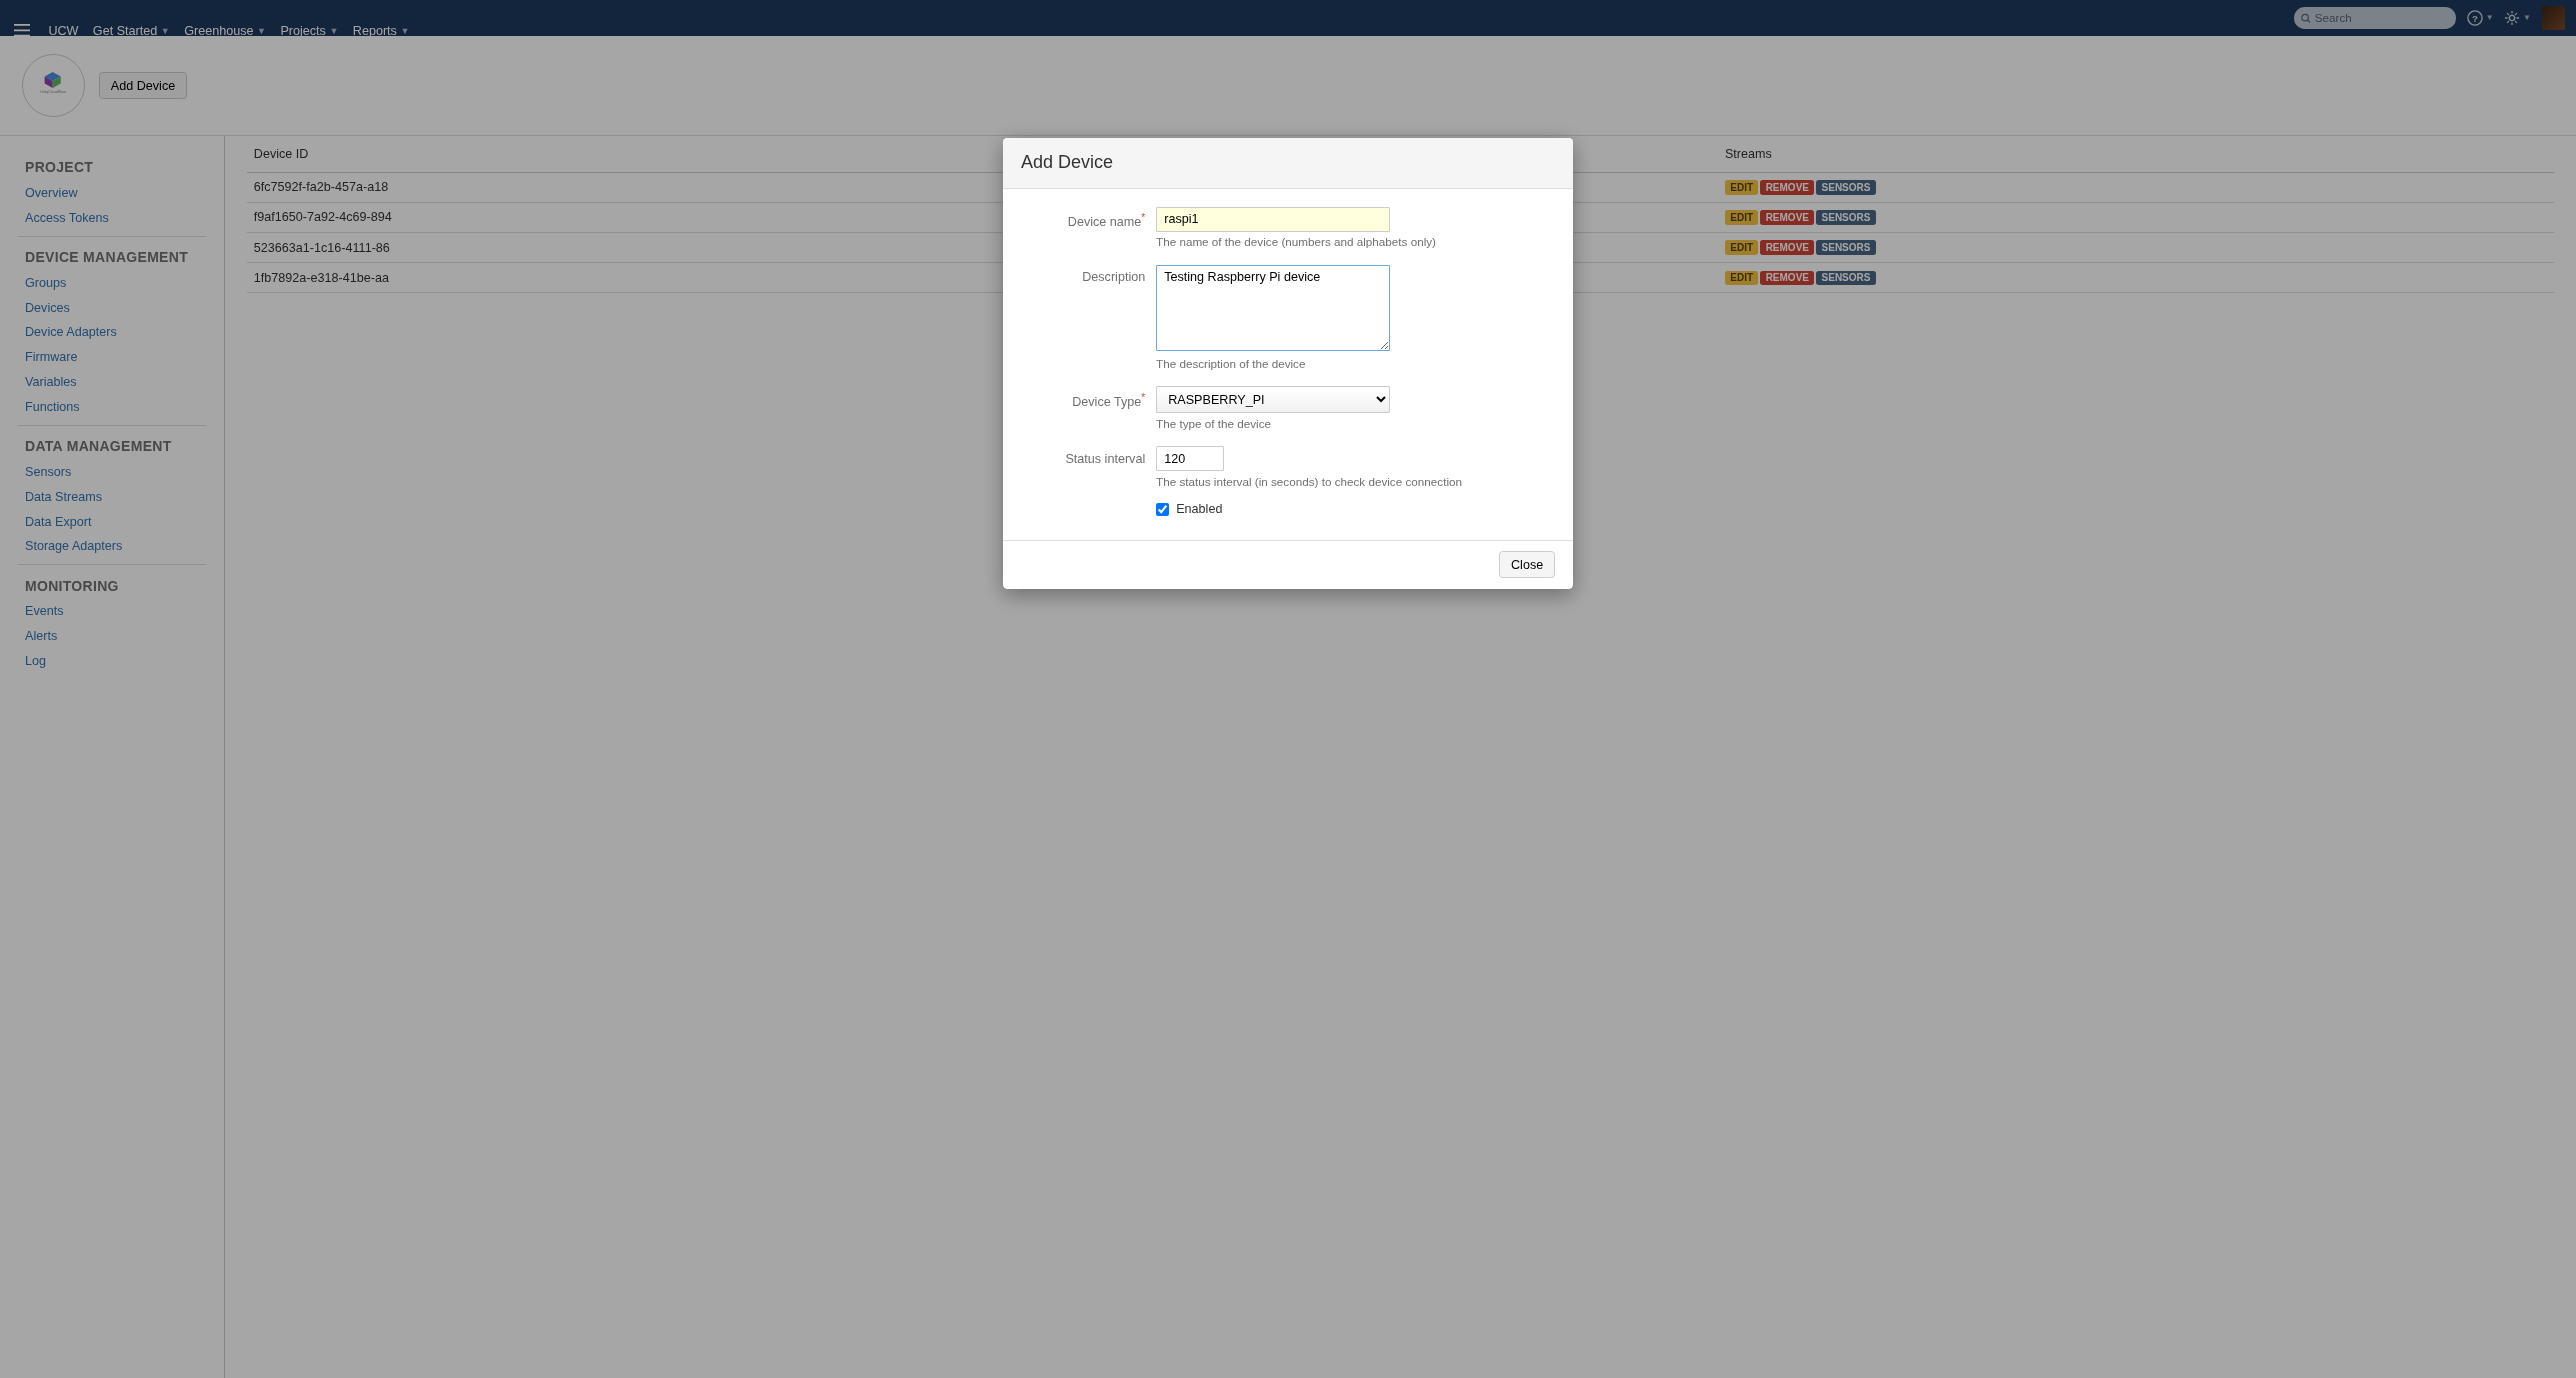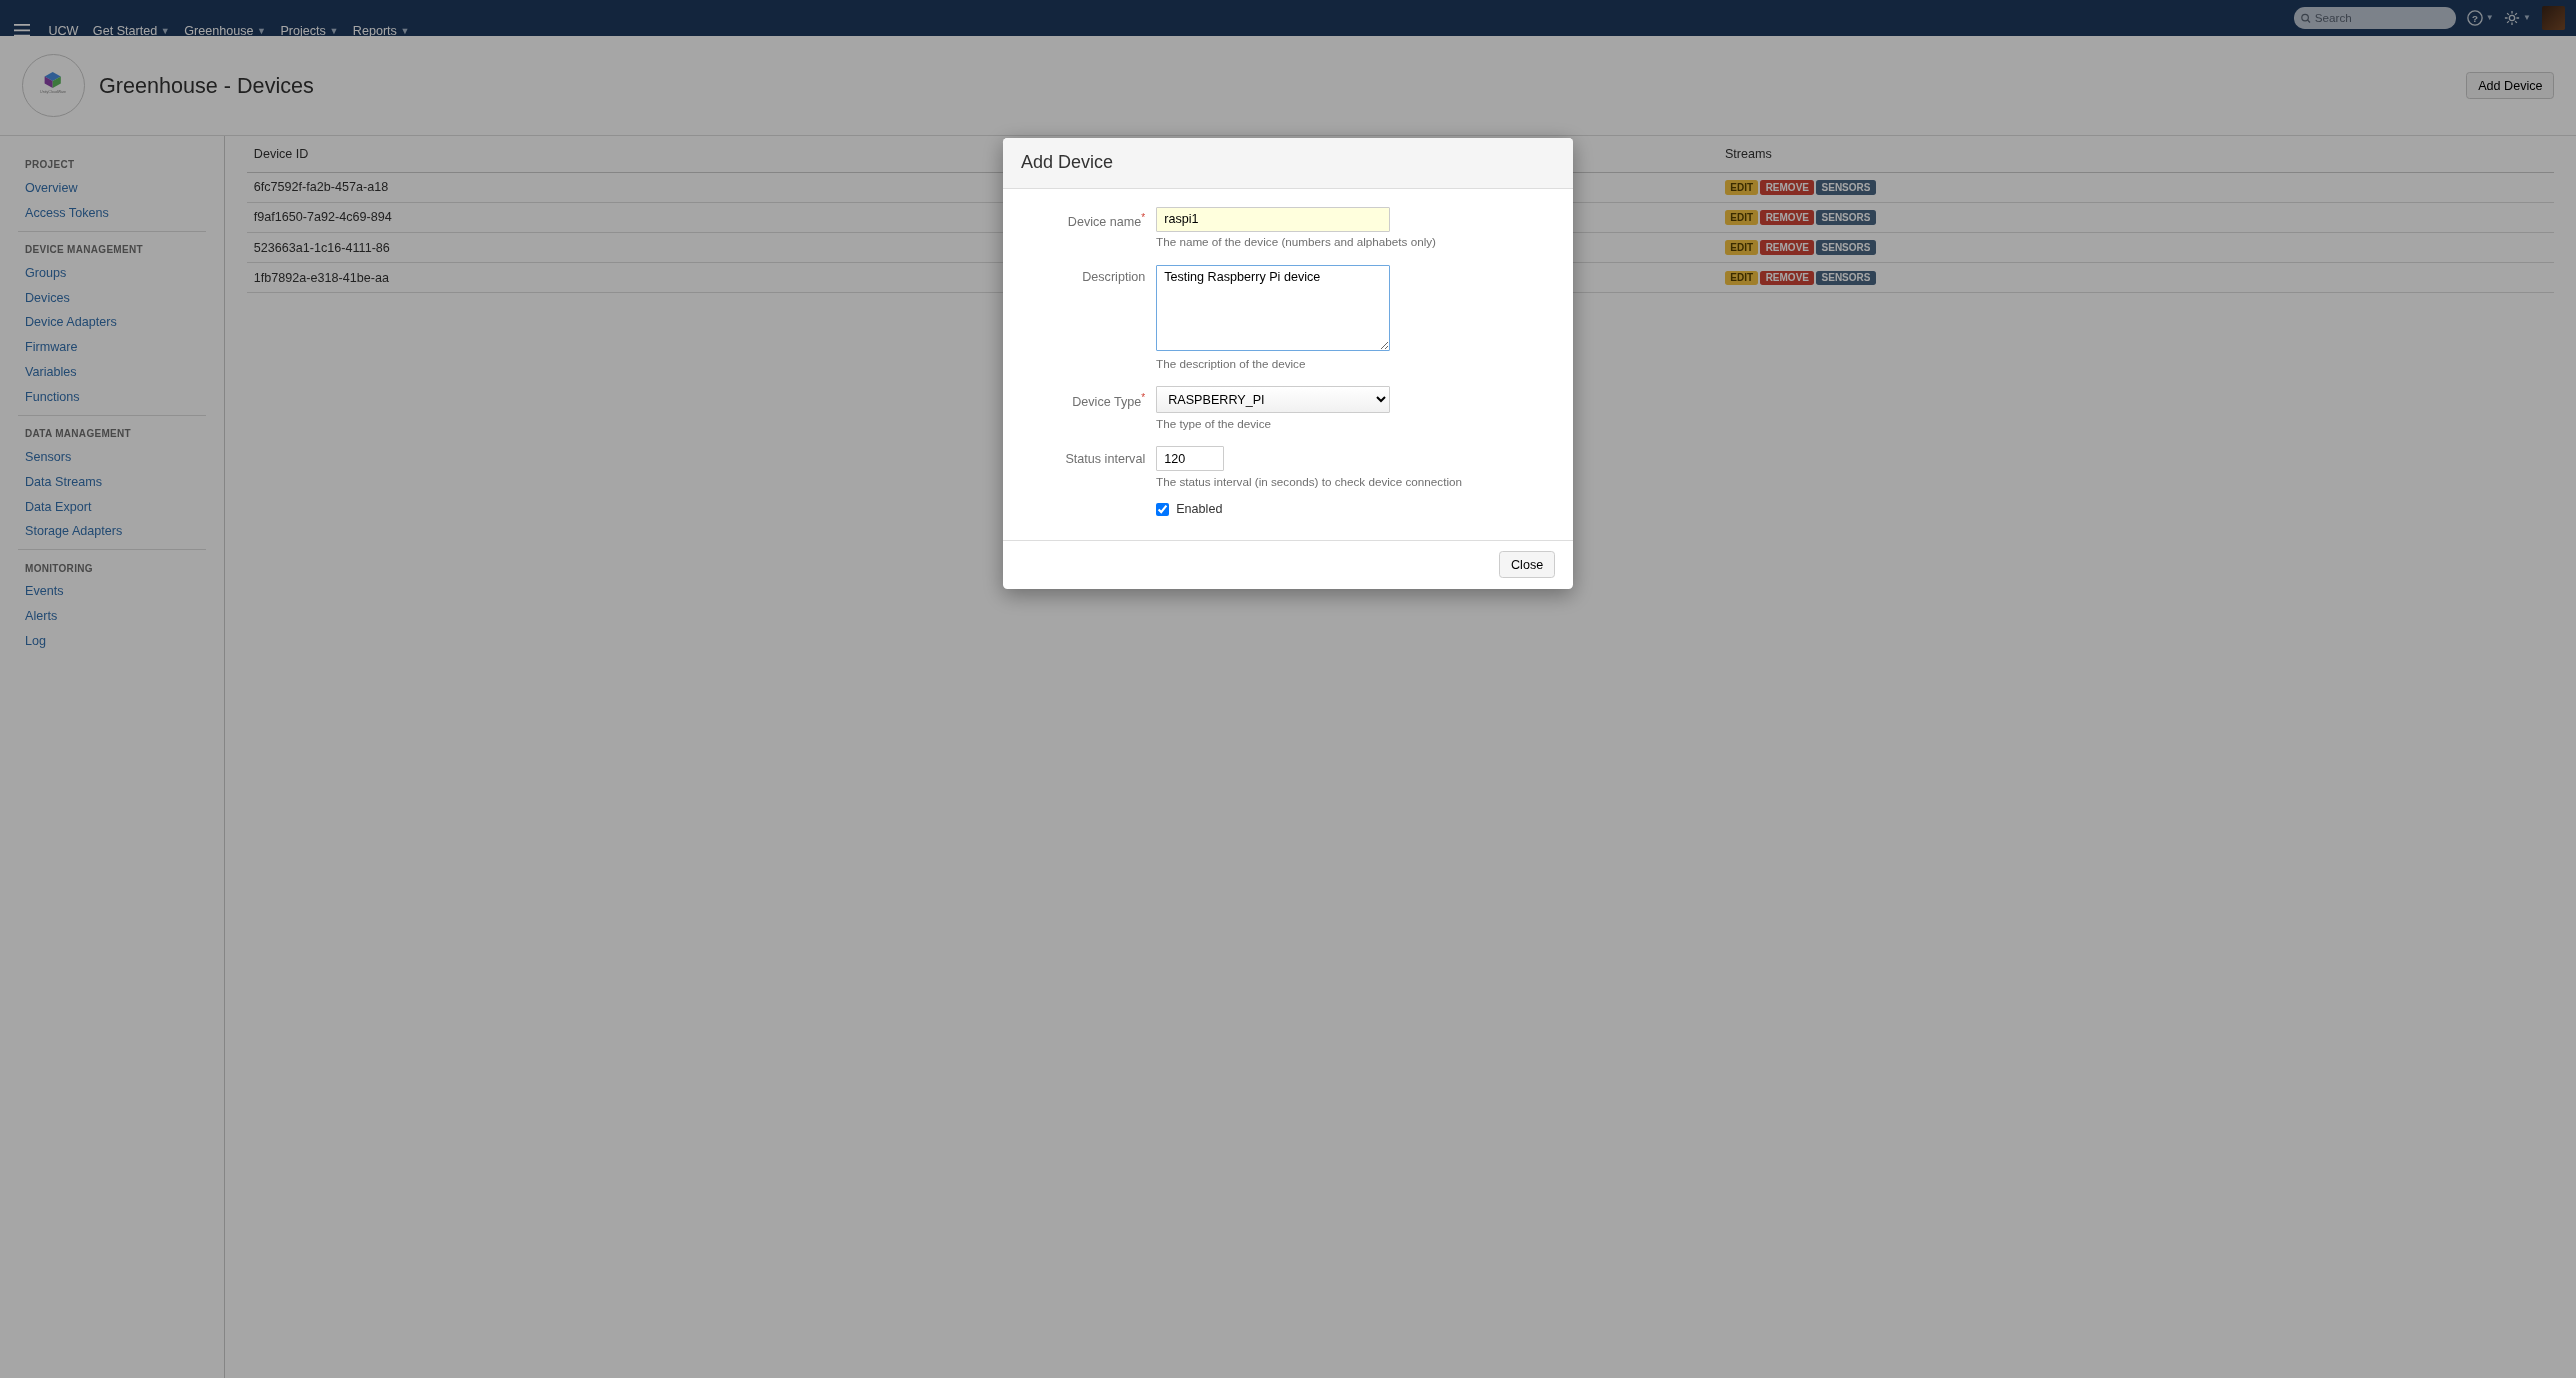--- a/index.html
+++ b/index.html
@@ -75,21 +75,21 @@
 
 
 .main { display: flex; height: calc(100vh - 135px); }
 .sidebar {
   width: 225px;
   border-right: 0.9px solid #ccc;
   padding: 16px 0;
   overflow-y: auto;
 }
 .sidebar-header {
-  font-size: 10px;
+  font-size: 14px;
   font-weight: 700;
   color: #707070;
   padding: 7.2px 25px 5.4px;
   letter-spacing: 0.3px;
 }
 .sidebar-item {
   display: block;
   padding: 5.4px 25px;
   color: #3572b0;
   cursor: pointer;
@@ -256,21 +256,20 @@
   <div class="logo-circle">
     <div class="logo-inner">
       <svg width="23.4" height="20" viewBox="0 0 26 22">
         <path d="M13 2 L22 7 L13 12 L4 7 Z" fill="#4a90e2"></path>
         <path d="M4 7 L13 12 L13 20 L4 15 Z" fill="#8e44ad"></path>
         <path d="M22 7 L13 12 L13 20 L22 15 Z" fill="#5fb85f"></path>
       </svg>
       <div style="font-size:3.6px;color:#888;white-space:nowrap">UnityCloudWare</div>
     </div>
   </div>
-  <div class="page-title">Greenhouse - Devices</div>
   <button class="btn">Add Device</button>
 </div>
 
 <div class="main">
   <div class="sidebar" id="sidebar">
       <div class="sidebar-header">PROJECT</div>
       <a class="sidebar-item">Overview</a>
       <a class="sidebar-item">Access Tokens</a>
       <div class="sidebar-divider"></div>
       <div class="sidebar-header">DEVICE MANAGEMENT</div>

